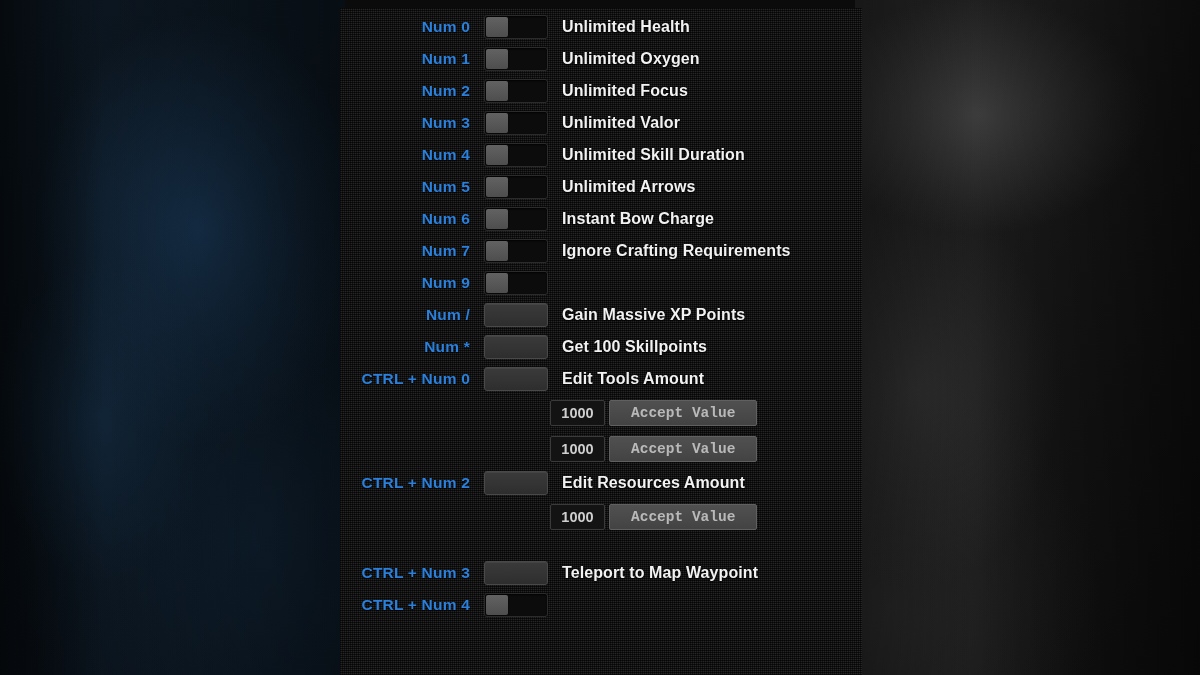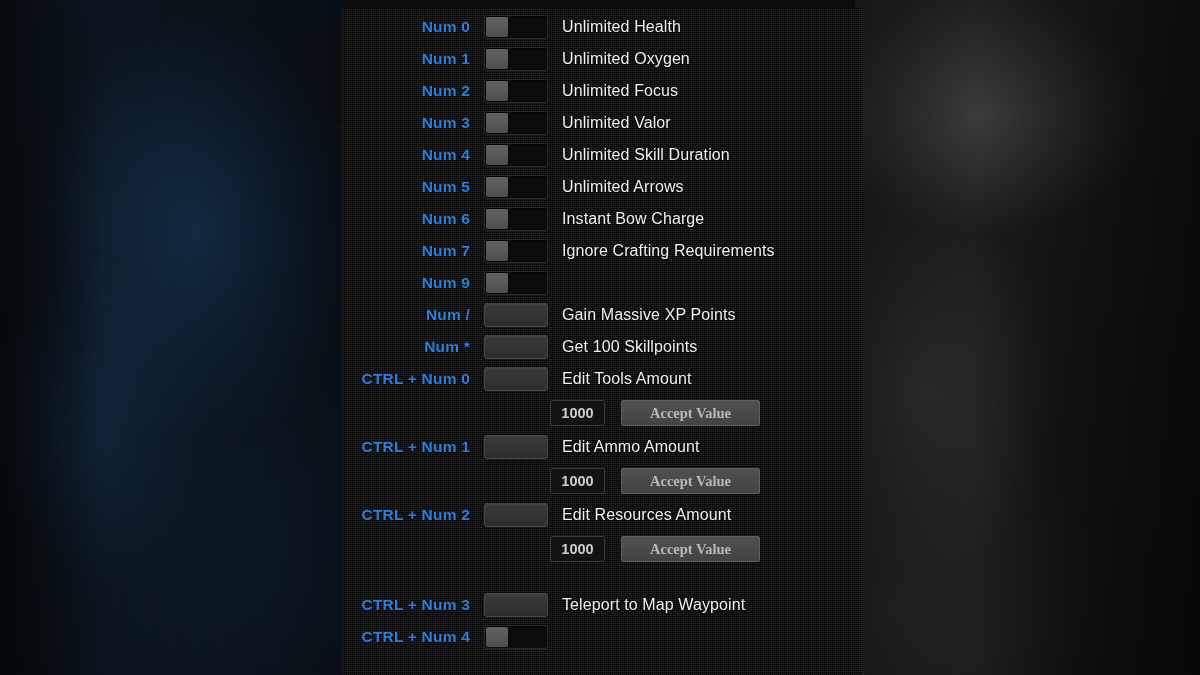--- a/index.html
+++ b/index.html
@@ -102,55 +102,55 @@
     background:linear-gradient(180deg,#3a3a3a 0%,#2e2e2e 100%);
     border:1px solid #494949;
     box-shadow:inset 0 1px 0 rgba(255,255,255,.05);
   }
 
   .label {
     flex:1 1 auto;
     padding-left:12px;
     color:#f2f2f2;
     font-size:16px;
-    font-weight:normal;
+    font-weight:bold;
     letter-spacing:.1px;
     text-shadow:0 1px 2px rgba(0,0,0,.95), 0 0 1px rgba(0,0,0,.9);
     white-space:nowrap;
   }
 
   
   .editor {
     display:flex; align-items:center;
     padding-left:210px;
-    gap:16px;
+    gap:4px;
   }
   .value-input {
     width:55px; height:26px;
     background:#131313;
     border:1px solid #3a3a3a;
     border-radius:2px;
     color:#cfcfcf;
     font-size:14.5px;
     font-weight:bold;
     font-family:"Liberation Sans", sans-serif;
     text-align:center;
     line-height:24px;
     outline:none;
   }
   .accept-btn {
     height:26px;
-    padding:0 28px;
+    padding:0 21px;
     background:linear-gradient(180deg,#505050 0%,#434343 100%);
     border:1px solid #606060;
     border-radius:2px;
     color:#b9b9b9;
     font-size:14.5px;
     font-weight:bold;
-    font-family:Liberation Serif, serif;
+    font-family:Liberation Mono, monospace;
     line-height:24px;
     cursor:pointer;
   }
 </style>
 </head>
 <body>
 
 <div id="backdrop">
   <div id="bg-left"></div>
   <div id="bg-right"></div>
@@ -256,27 +256,20 @@
         <div class="hotkey">CTRL + Num 0</div>
         <div class="ctrl-cell">
           <div class="actbtn"></div>
         </div>
         <div class="label">Edit Tools Amount</div>
       </div>
       <div class="row sub editor">
         <input type="text" class="value-input" value="1000" placeholder="1000" style="">
         <button class="accept-btn">Accept Value</button>
       </div>
-      <div class="row">
-        <div class="hotkey">CTRL + Num 1</div>
-        <div class="ctrl-cell">
-          <div class="actbtn"></div>
-        </div>
-        <div class="label">Edit Ammo Amount</div>
-      </div>
       <div class="row sub editor">
         <input type="text" class="value-input" value="1000" placeholder="1000" style="">
         <button class="accept-btn">Accept Value</button>
       </div>
       <div class="row">
         <div class="hotkey">CTRL + Num 2</div>
         <div class="ctrl-cell">
           <div class="actbtn"></div>
         </div>
         <div class="label">Edit Resources Amount</div>

